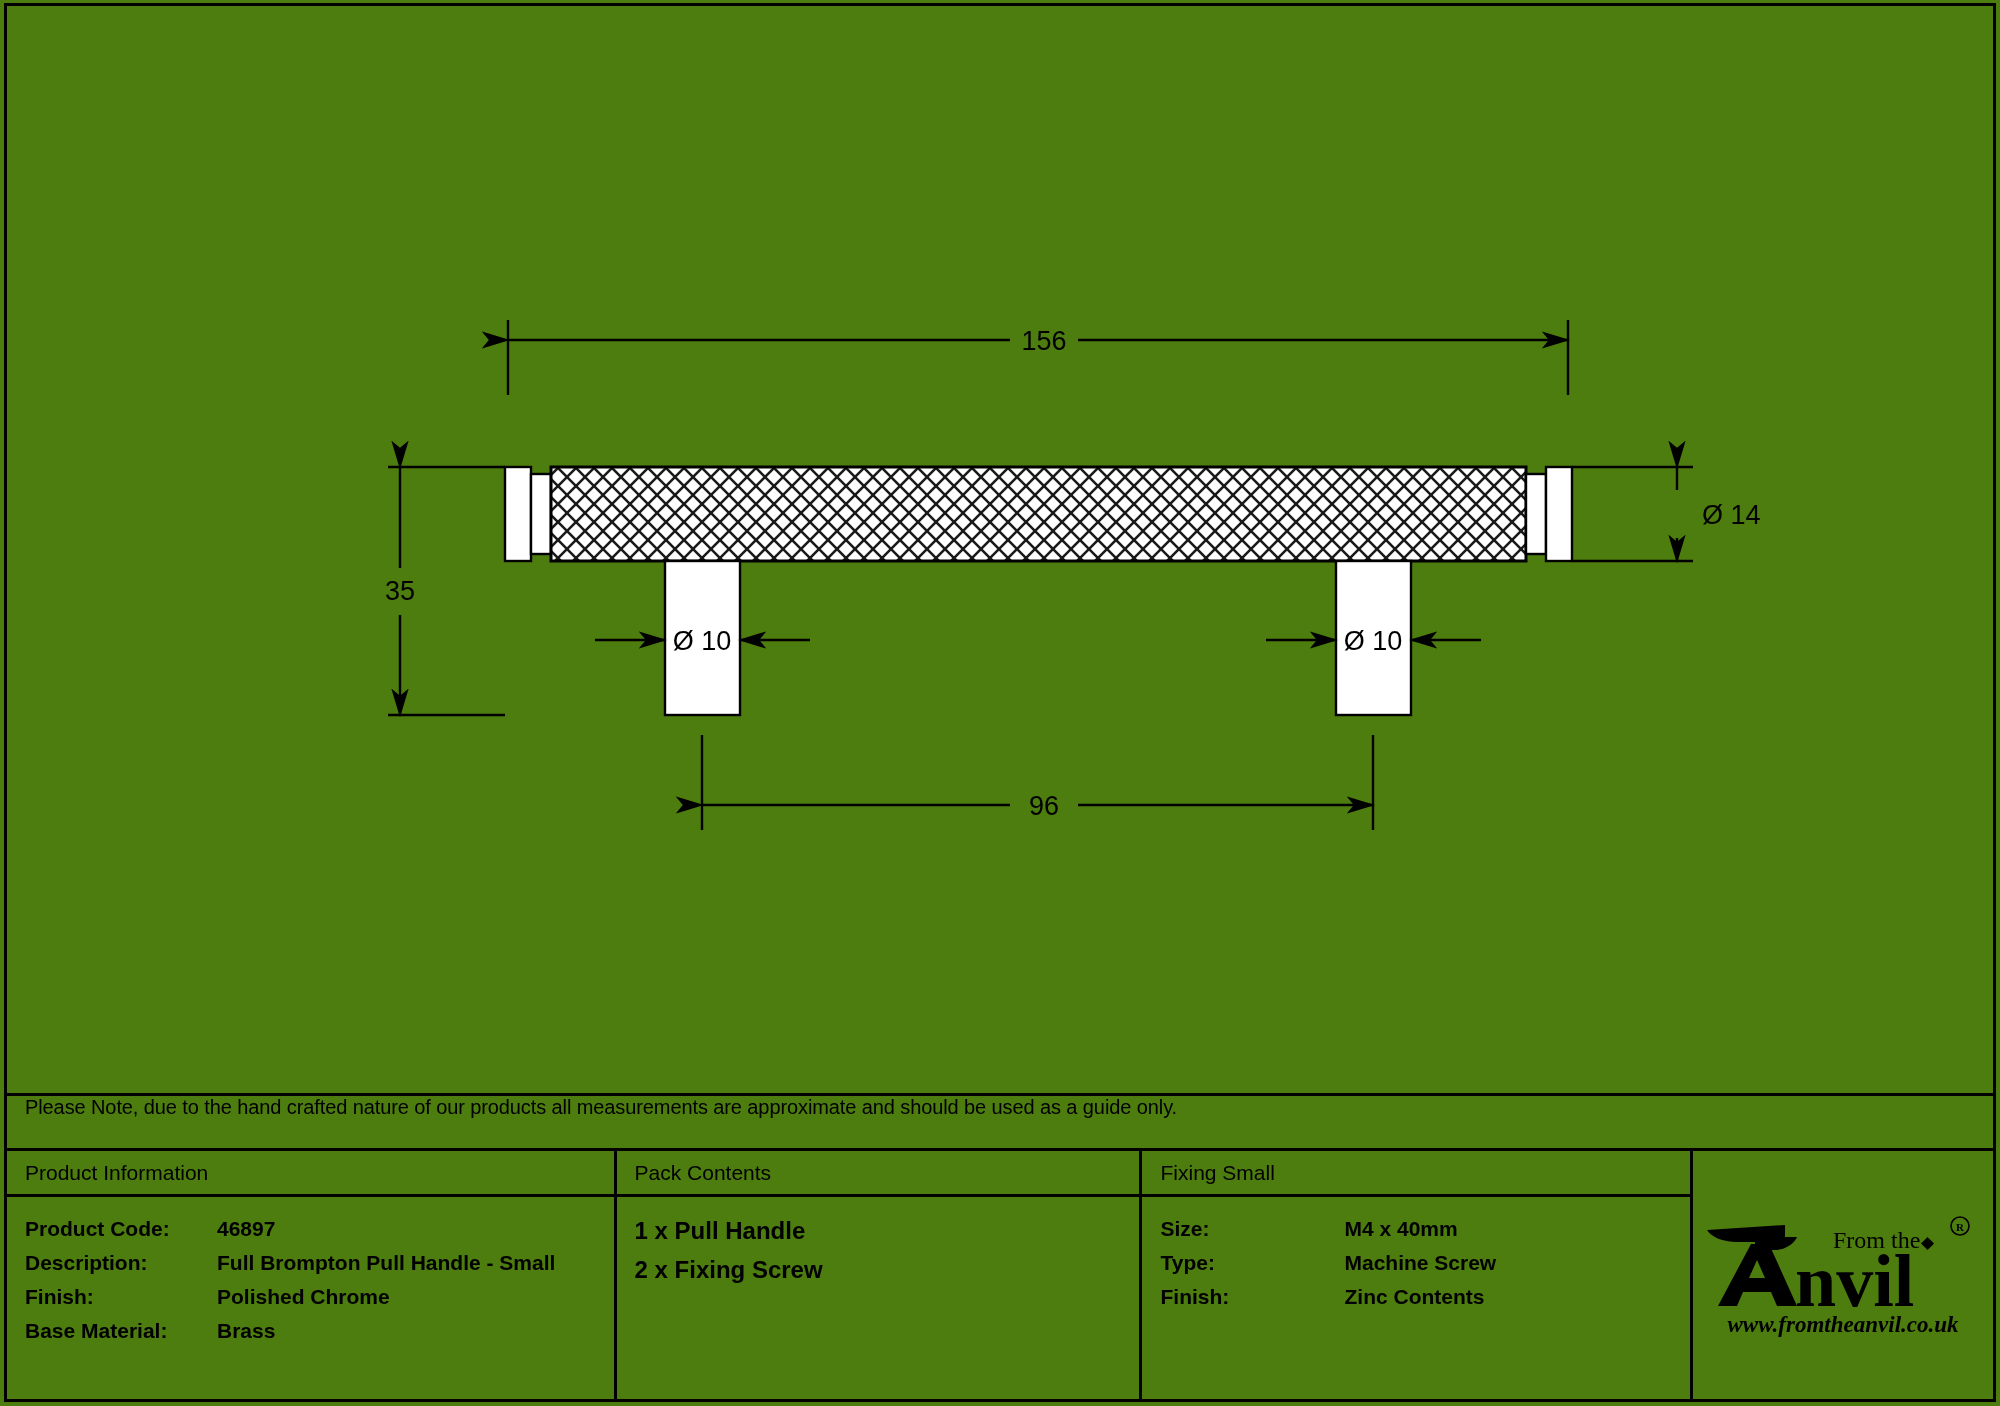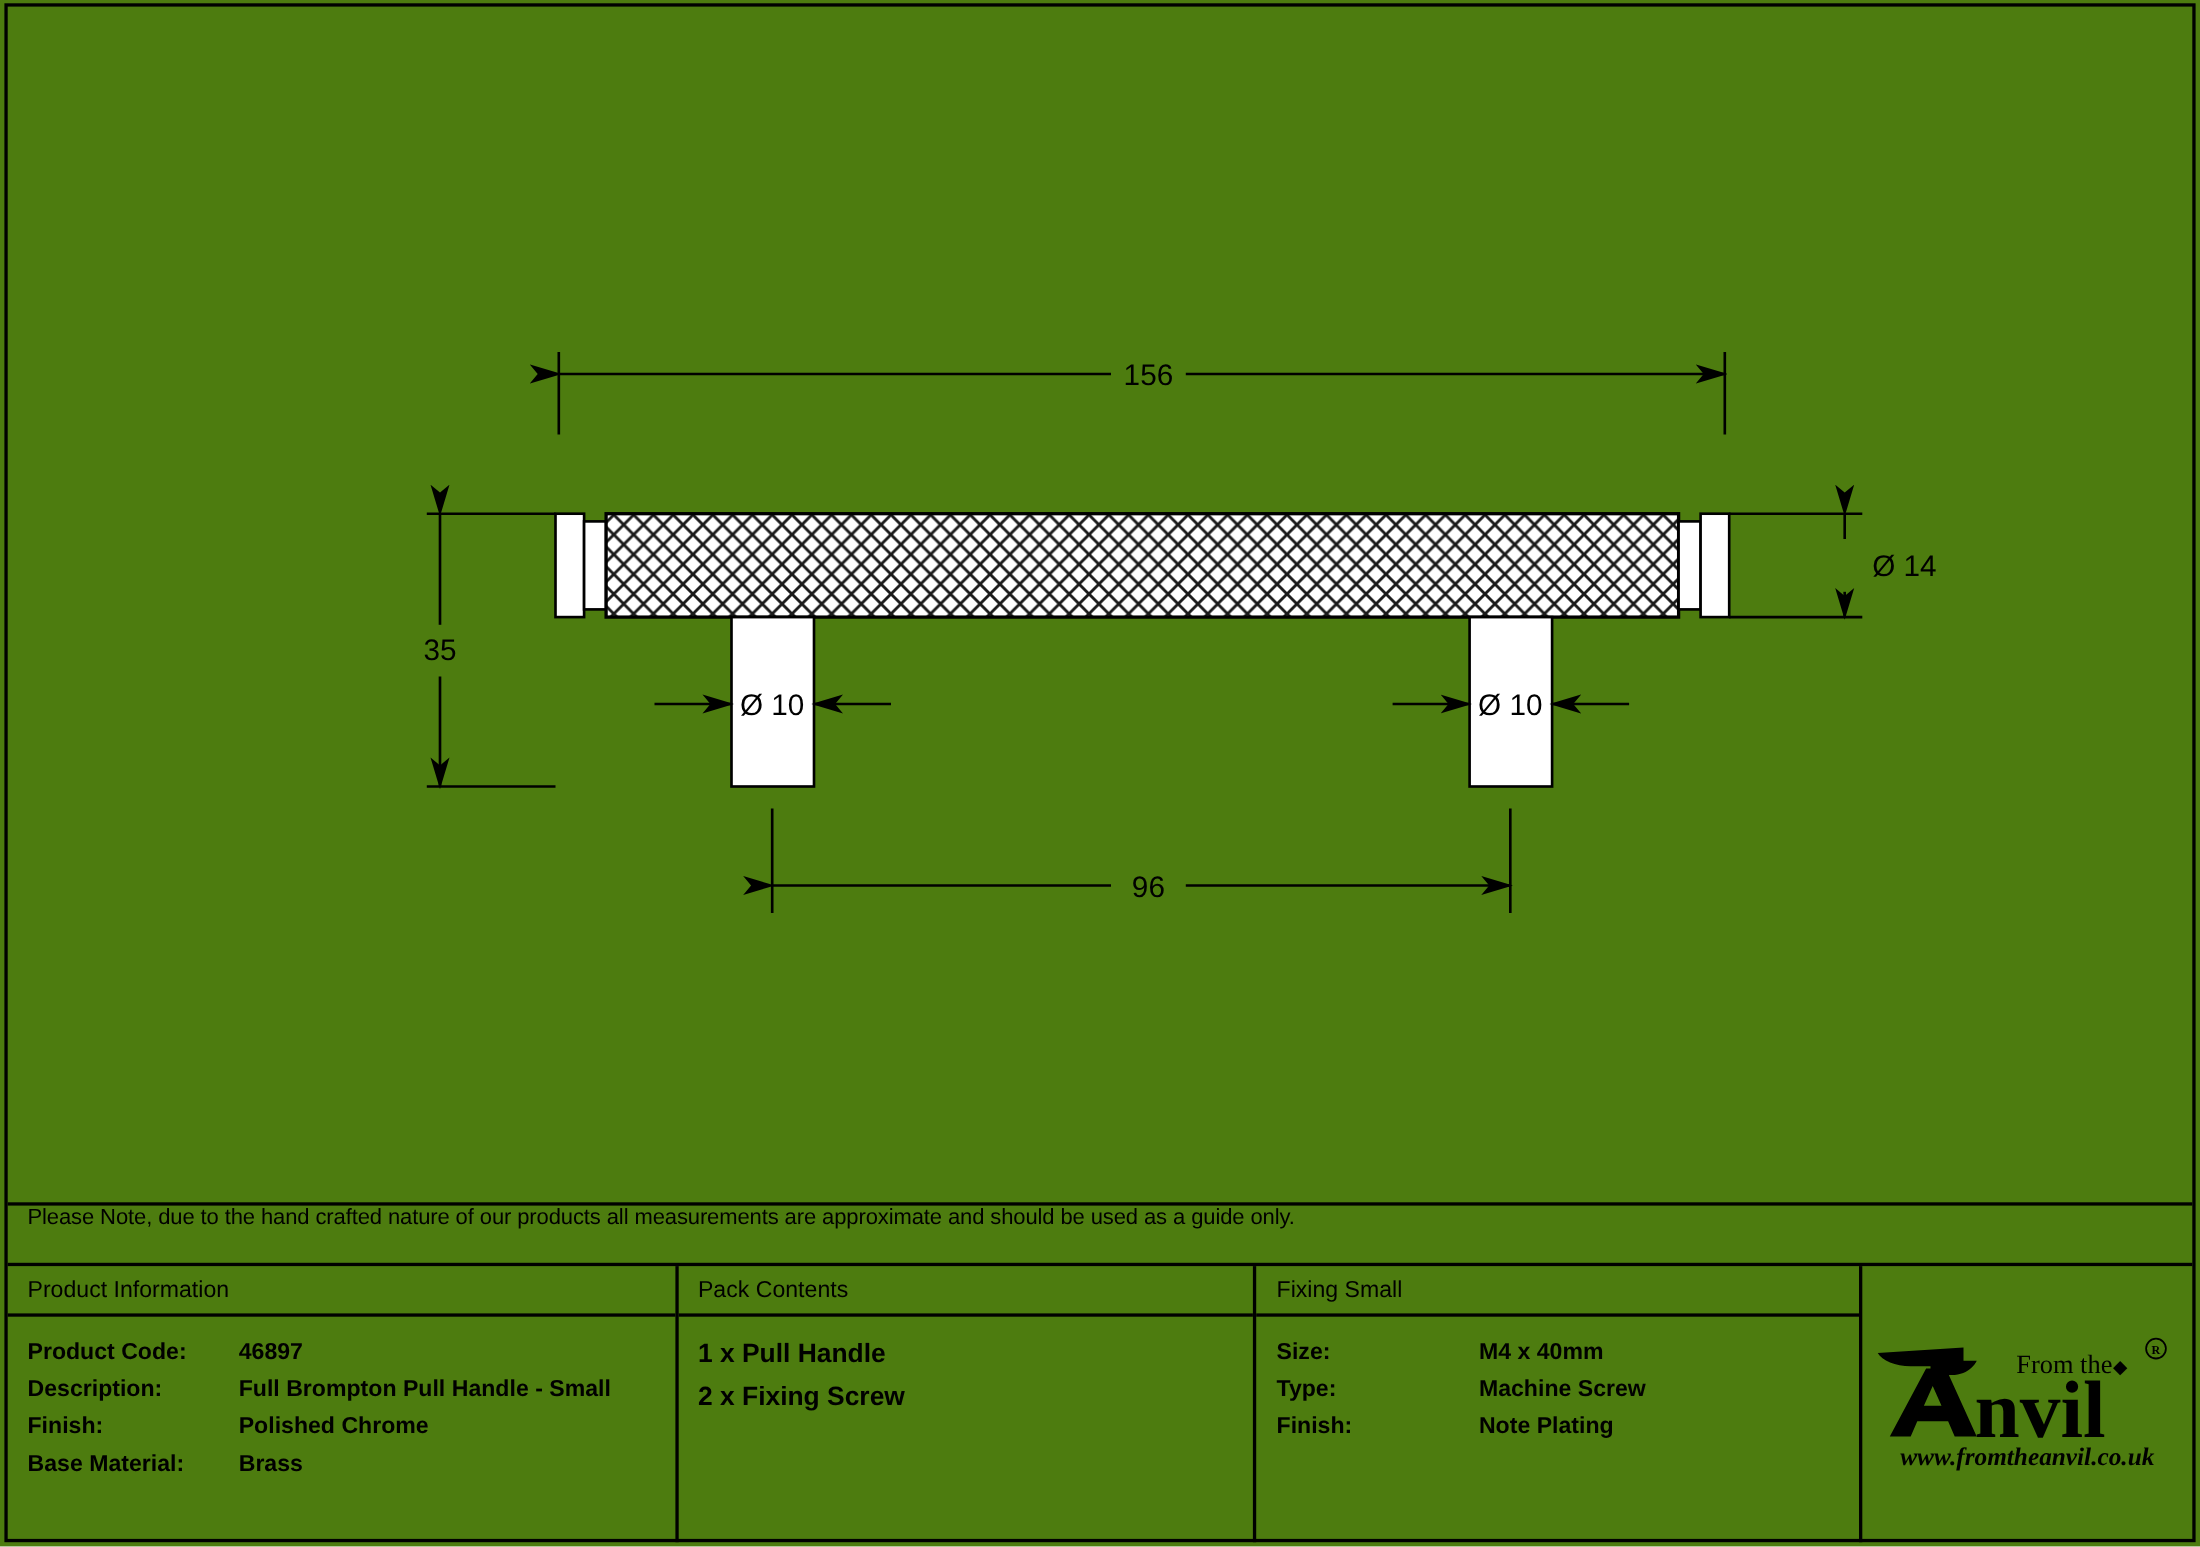--- a/index.html
+++ b/index.html
@@ -259,21 +259,21 @@
           <div class="kv-row">
             <span class="kv-key">Size:</span>
             <span class="kv-val">M4 x 40mm</span>
           </div>
           <div class="kv-row">
             <span class="kv-key">Type:</span>
             <span class="kv-val">Machine Screw</span>
           </div>
           <div class="kv-row">
             <span class="kv-key">Finish:</span>
-            <span class="kv-val">Note Plating</span>
+            <span class="kv-val">Zinc Contents</span>
           </div>
         </div>
       </div>
     </div>
 
     <div class="info-col col-logo">
       <div class="logo-wrap">
         <svg class="logo-svg" width="300" height="132" viewBox="0 0 300 132">
 
           <g fill="#000" stroke="none">

